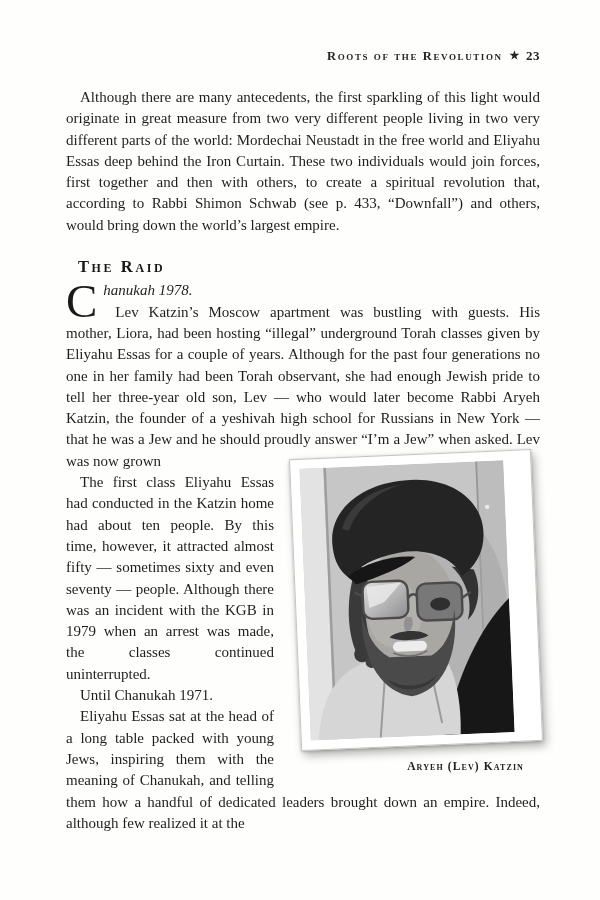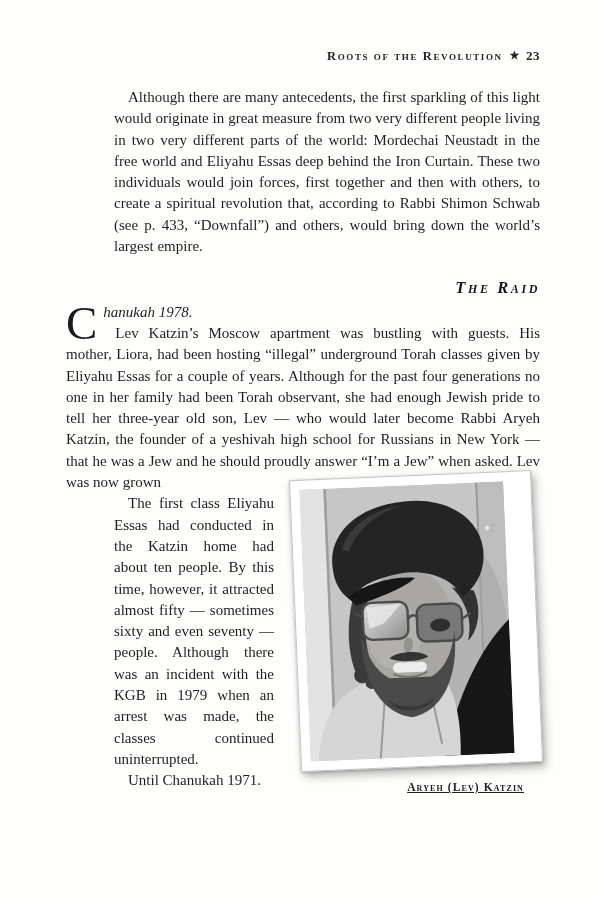--- a/index.html
+++ b/index.html
@@ -33,49 +33,47 @@
     letter-spacing:0.5px;
     font-size:13px;
   }
   .body-text{
     margin:23px 60px 0 66px; 
     font-size:15px;
     line-height:21.3px;
     text-align:justify;
   }
   .par{margin:0;}
-  .indent{text-indent:14px;margin-left:48px;}
+  .indent{text-indent:14px;}
   .section-heading{
-    margin:20px 0 3px 0;
+    margin:20px 0 3px 12px;
     font-variant:small-caps;
     font-weight:bold;
     font-size:16.5px;
     letter-spacing:2.6px;
     color:#171717;
-    text-align:right;
-    font-style:italic;
+    text-align:left;
   }
   .dropcap{
     float:left;
     font-size:47px;
     line-height:38px;
     height:40px;
     padding:2px 6px 0 0;
     color:#1a1a1a;
   }
   .ital{font-style:italic;}
   .lev-start{margin-left:12px;margin-top:37px;}
   
   .photo-float{
     float:right;
     display:block;
     width:252px;
     margin:3px 0 5px 14px;
     text-indent:0;
-    text-decoration:underline;
   }
   .photo-frame{
     display:block;
     width:222px;
     margin:0 3px 0 auto;
     background:#ffffff;
     padding:9px;
     border:1px solid #c6c4c0;
     box-shadow:3px 5px 10px rgba(0,0,0,0.30), 0 1px 3px rgba(0,0,0,0.22);
     transform:rotate(-2.4deg);
@@ -170,15 +168,16 @@
             <rect x="86" y="177" width="34" height="10" rx="5" fill="#ededed"></rect>
             <path d="M86 188 C 96 193, 110 193, 120 187" stroke="#6f6f6f" stroke-width="1.6" fill="none"></path>
           </svg>
         </span>
         <span class="photo-caption">Aryeh (Lev) Katzin</span>
       </span>
     </div>
 
     <div class="par indent">The first class Eliyahu Essas had conducted in the Katzin home had about ten people. By this time, however, it attracted almost fifty — sometimes sixty and even seventy — people. Although there was an incident with the KGB in 1979 when an arrest was made, the classes continued uninterrupted.</div>
     <div class="par indent">Until Chanukah 1971.</div>
+    <div class="par indent">Eliyahu Essas sat at the head of a long table packed with young Jews, inspiring them with the meaning of Chanukah, and telling them how a handful of dedicated leaders brought down an empire. Indeed, although few realized it at the</div>
 
   </div>
 </div>
 
 </body></html>

